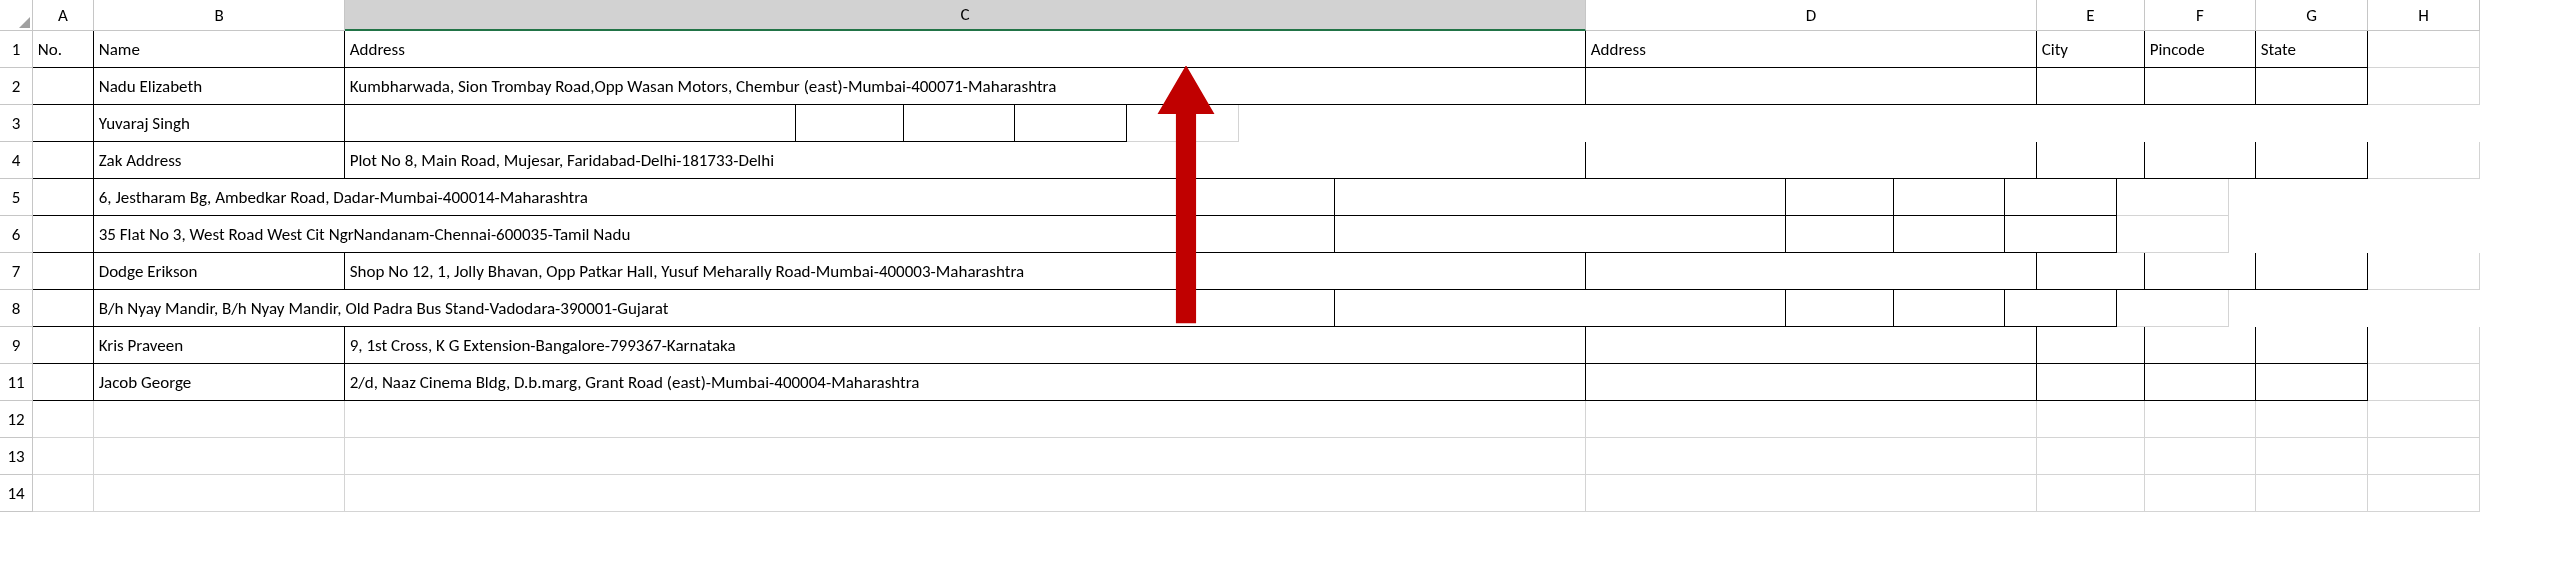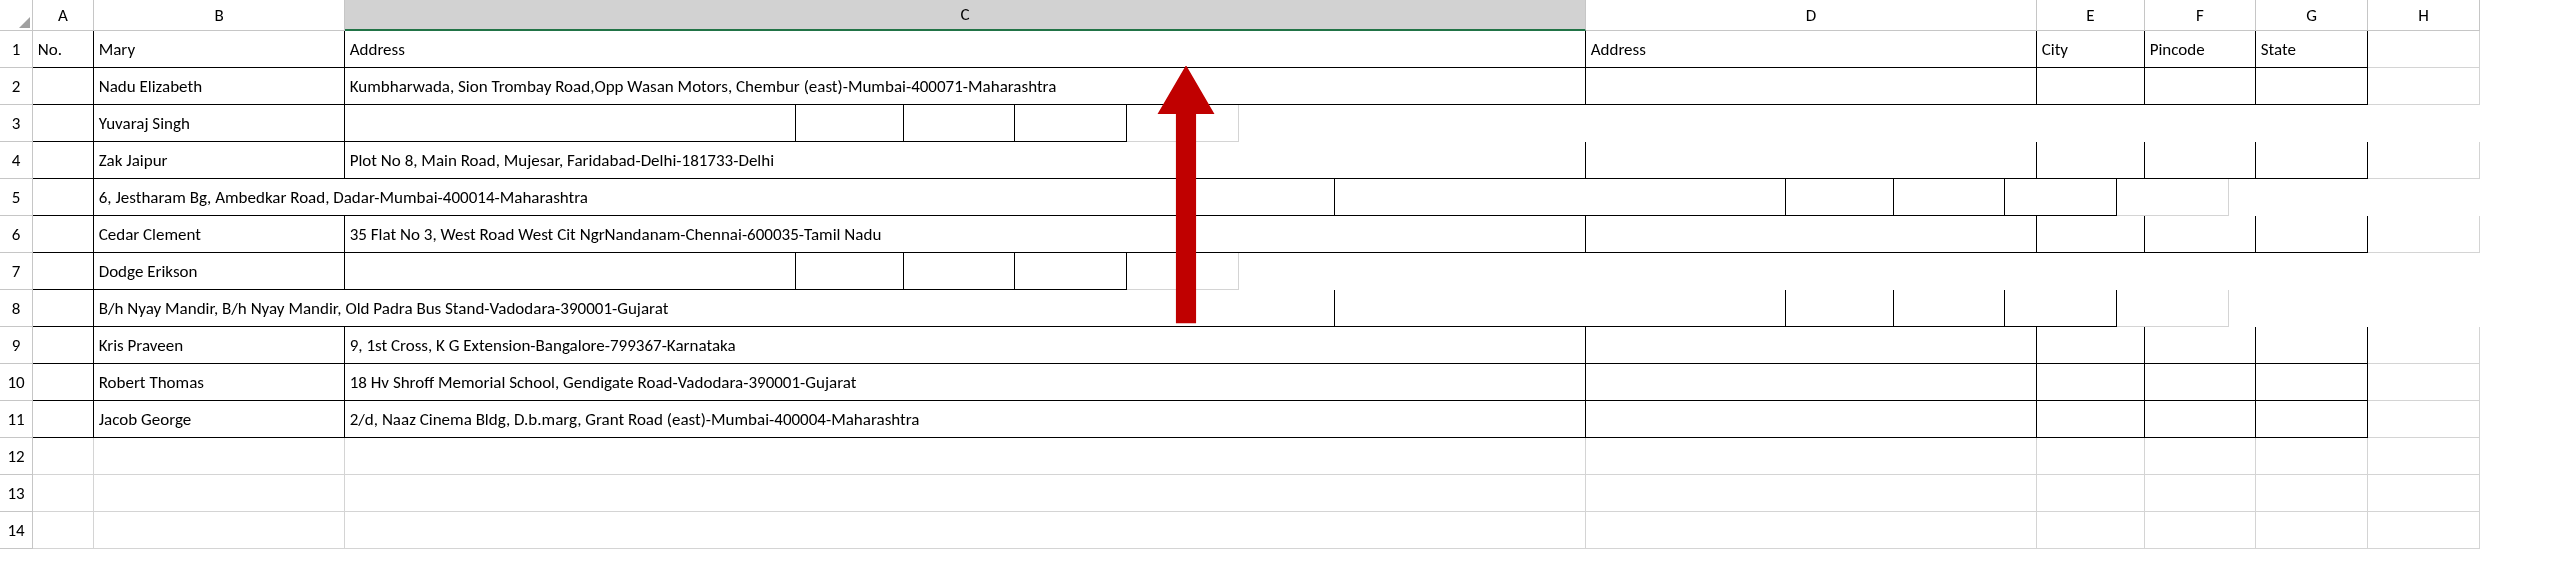--- a/index.html
+++ b/index.html
@@ -120,21 +120,21 @@
     <div class="col-header col-D">D</div>
     <div class="col-header col-E">E</div>
     <div class="col-header col-F">F</div>
     <div class="col-header col-G">G</div>
     <div class="col-header col-H">H</div>
   </div>
 
   <div class="data-row">
     <div class="row-header">1</div>
     <div class="cell col-A">No.</div>
-    <div class="cell col-B">Mary</div>
+    <div class="cell col-B">Name</div>
     <div class="cell col-C">Address</div>
     <div class="cell col-D">Address</div>
     <div class="cell col-E">City</div>
     <div class="cell col-F">Pincode</div>
     <div class="cell col-G">State</div>
     <div class="cell col-H no-border"></div>
   </div>
 
   <div class="data-row">
     <div class="row-header">2</div>
@@ -155,21 +155,21 @@
     <div class="cell col-D"></div>
     <div class="cell col-E"></div>
     <div class="cell col-F"></div>
     <div class="cell col-G"></div>
     <div class="cell col-H no-border"></div>
   </div>
 
   <div class="data-row">
     <div class="row-header">4</div>
     <div class="cell col-A right-align"></div>
-    <div class="cell col-B">Zak Jaipur</div>
+    <div class="cell col-B">Zak Address</div>
     <div class="cell col-C">Plot No 8, Main Road, Mujesar, Faridabad-Delhi-181733-Delhi</div>
     <div class="cell col-D"></div>
     <div class="cell col-E"></div>
     <div class="cell col-F"></div>
     <div class="cell col-G"></div>
     <div class="cell col-H no-border"></div>
   </div>
 
   <div class="data-row">
     <div class="row-header">5</div>
@@ -178,33 +178,33 @@
     <div class="cell col-D"></div>
     <div class="cell col-E"></div>
     <div class="cell col-F"></div>
     <div class="cell col-G"></div>
     <div class="cell col-H no-border"></div>
   </div>
 
   <div class="data-row">
     <div class="row-header">6</div>
     <div class="cell col-A right-align"></div>
-    <div class="cell col-B">Cedar Clement</div>
     <div class="cell col-C">35 Flat No 3, West Road West Cit NgrNandanam-Chennai-600035-Tamil Nadu</div>
     <div class="cell col-D"></div>
     <div class="cell col-E"></div>
     <div class="cell col-F"></div>
     <div class="cell col-G"></div>
     <div class="cell col-H no-border"></div>
   </div>
 
   <div class="data-row">
     <div class="row-header">7</div>
     <div class="cell col-A right-align"></div>
     <div class="cell col-B">Dodge Erikson</div>
+    <div class="cell col-C">Shop No 12, 1, Jolly Bhavan, Opp Patkar Hall, Yusuf Meharally Road-Mumbai-400003-Maharashtra</div>
     <div class="cell col-D"></div>
     <div class="cell col-E"></div>
     <div class="cell col-F"></div>
     <div class="cell col-G"></div>
     <div class="cell col-H no-border"></div>
   </div>
 
   <div class="data-row">
     <div class="row-header">8</div>
     <div class="cell col-A right-align"></div>
@@ -221,31 +221,20 @@
     <div class="cell col-A right-align"></div>
     <div class="cell col-B">Kris Praveen</div>
     <div class="cell col-C">9, 1st Cross, K G Extension-Bangalore-799367-Karnataka</div>
     <div class="cell col-D"></div>
     <div class="cell col-E"></div>
     <div class="cell col-F"></div>
     <div class="cell col-G"></div>
     <div class="cell col-H no-border"></div>
   </div>
 
-  <div class="data-row">
-    <div class="row-header">10</div>
-    <div class="cell col-A right-align"></div>
-    <div class="cell col-B">Robert Thomas</div>
-    <div class="cell col-C">18 Hv Shroff Memorial School, Gendigate Road-Vadodara-390001-Gujarat</div>
-    <div class="cell col-D"></div>
-    <div class="cell col-E"></div>
-    <div class="cell col-F"></div>
-    <div class="cell col-G"></div>
-    <div class="cell col-H no-border"></div>
-  </div>
 
   <div class="data-row">
     <div class="row-header">11</div>
     <div class="cell col-A right-align"></div>
     <div class="cell col-B">Jacob George</div>
     <div class="cell col-C">2/d, Naaz Cinema Bldg, D.b.marg, Grant Road (east)-Mumbai-400004-Maharashtra</div>
     <div class="cell col-D"></div>
     <div class="cell col-E"></div>
     <div class="cell col-F"></div>
     <div class="cell col-G"></div>

